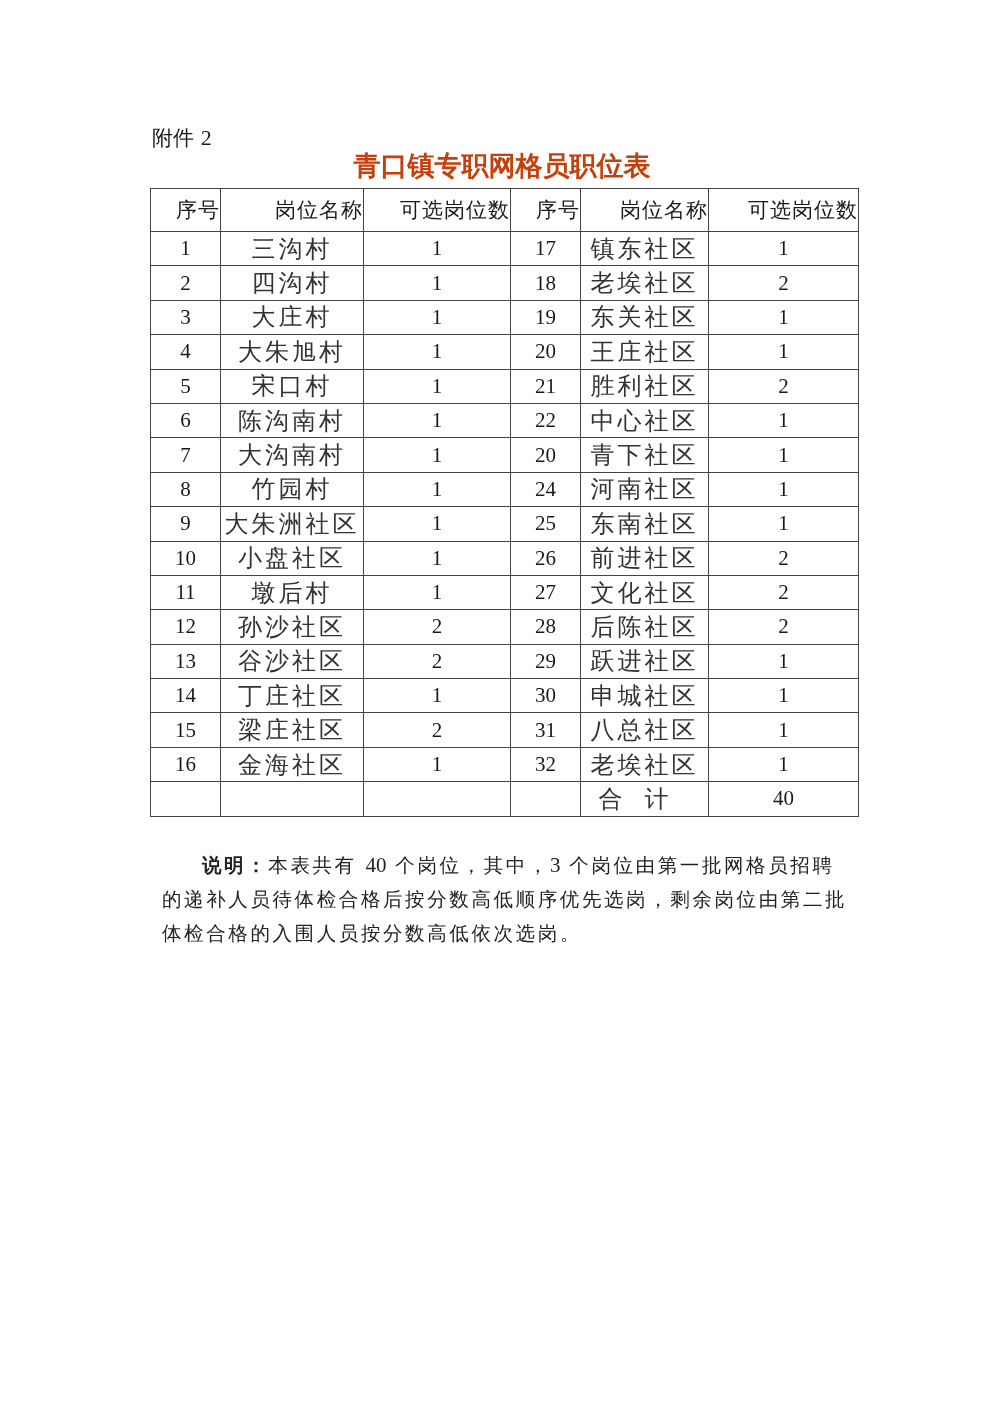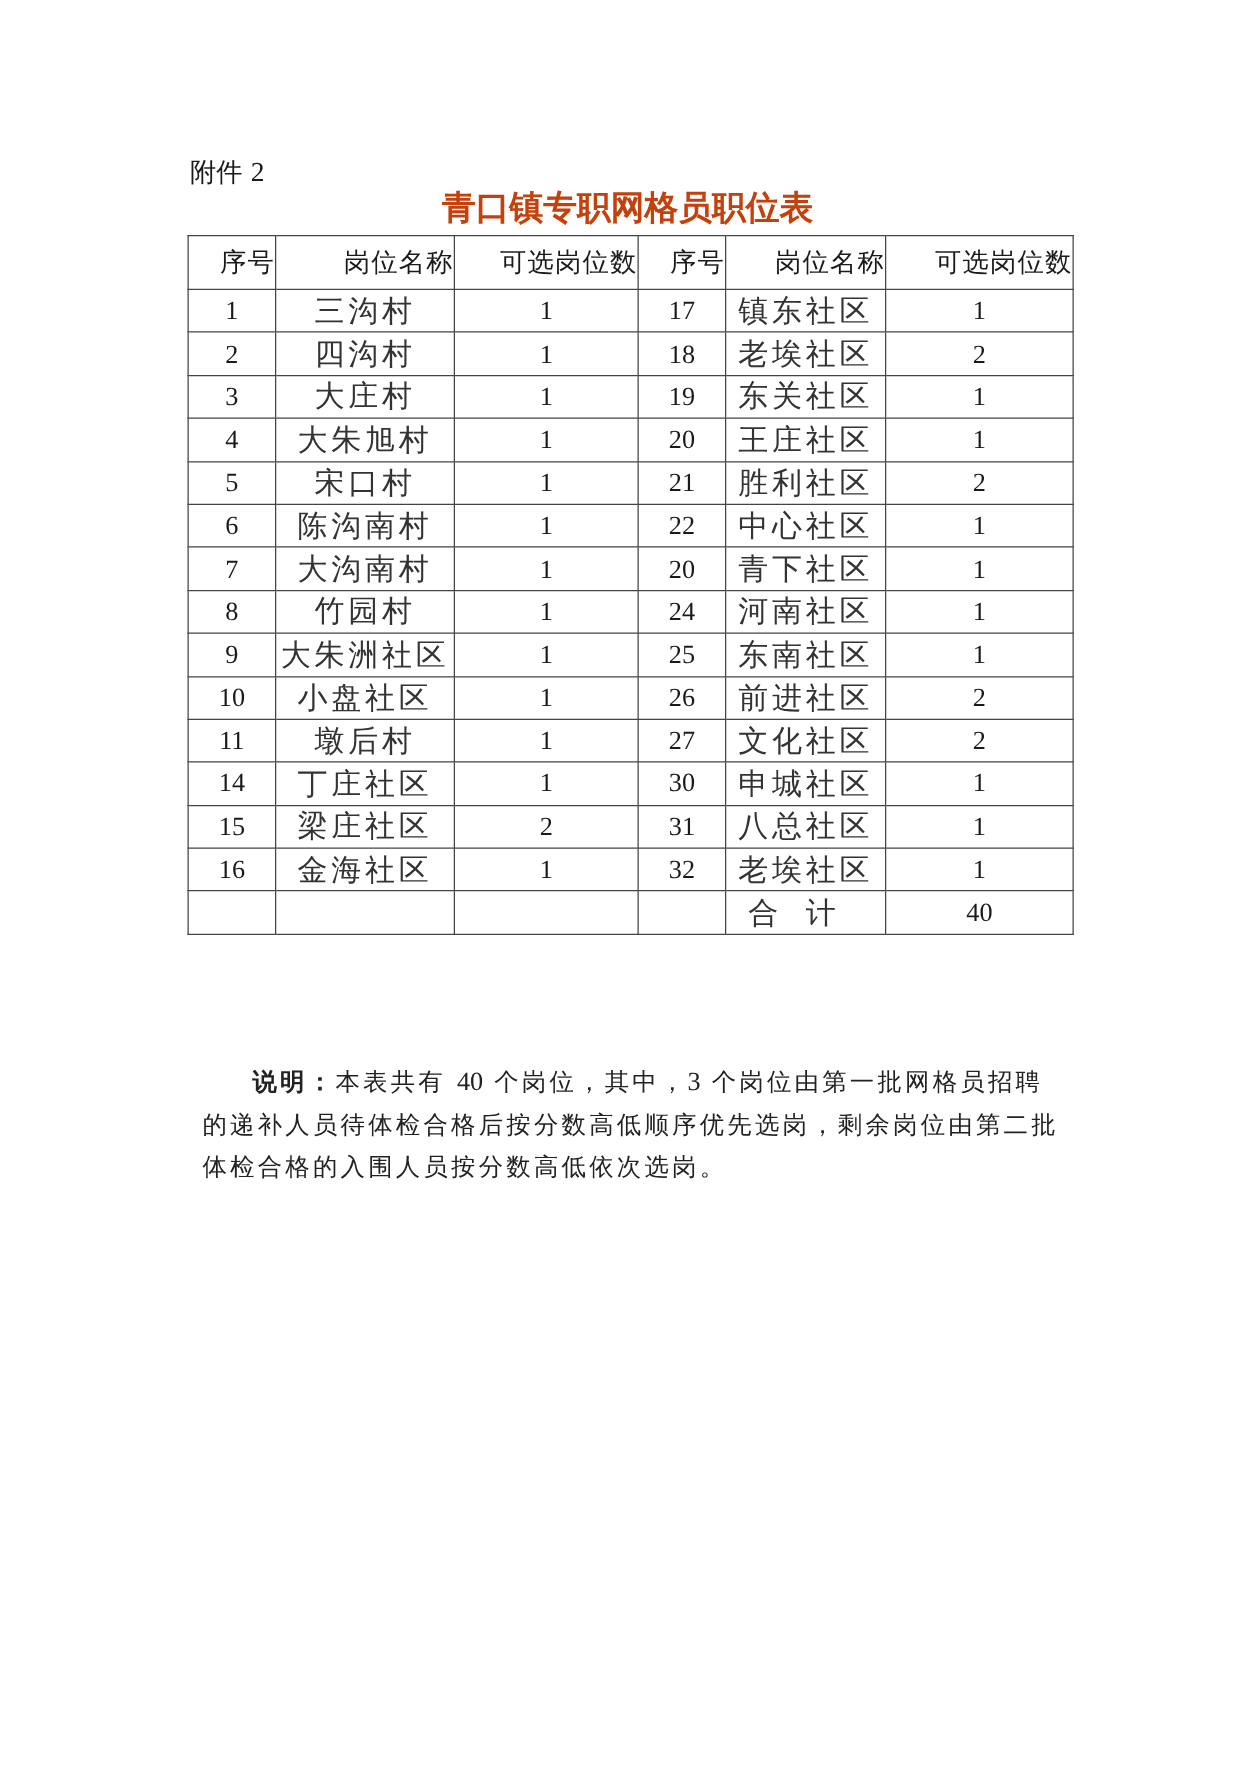--- a/index.html
+++ b/index.html
@@ -136,20 +136,36 @@
       </tr>
       <tr>
         <td class="num">11</td>
         <td class="name">墩后村</td>
         <td class="num">1</td>
         <td class="num">27</td>
         <td class="name">文化社区</td>
         <td class="num">2</td>
       </tr>
       <tr>
+        <td class="num">12</td>
+        <td class="name">孙沙社区</td>
+        <td class="num">2</td>
+        <td class="num">28</td>
+        <td class="name">后陈社区</td>
+        <td class="num">2</td>
+      </tr>
+      <tr>
+        <td class="num">13</td>
+        <td class="name">谷沙社区</td>
+        <td class="num">2</td>
+        <td class="num">29</td>
+        <td class="name">跃进社区</td>
+        <td class="num">1</td>
+      </tr>
+      <tr>
         <td class="num">14</td>
         <td class="name">丁庄社区</td>
         <td class="num">1</td>
         <td class="num">30</td>
         <td class="name">申城社区</td>
         <td class="num">1</td>
       </tr>
       <tr>
         <td class="num">15</td>
         <td class="name">梁庄社区</td>

